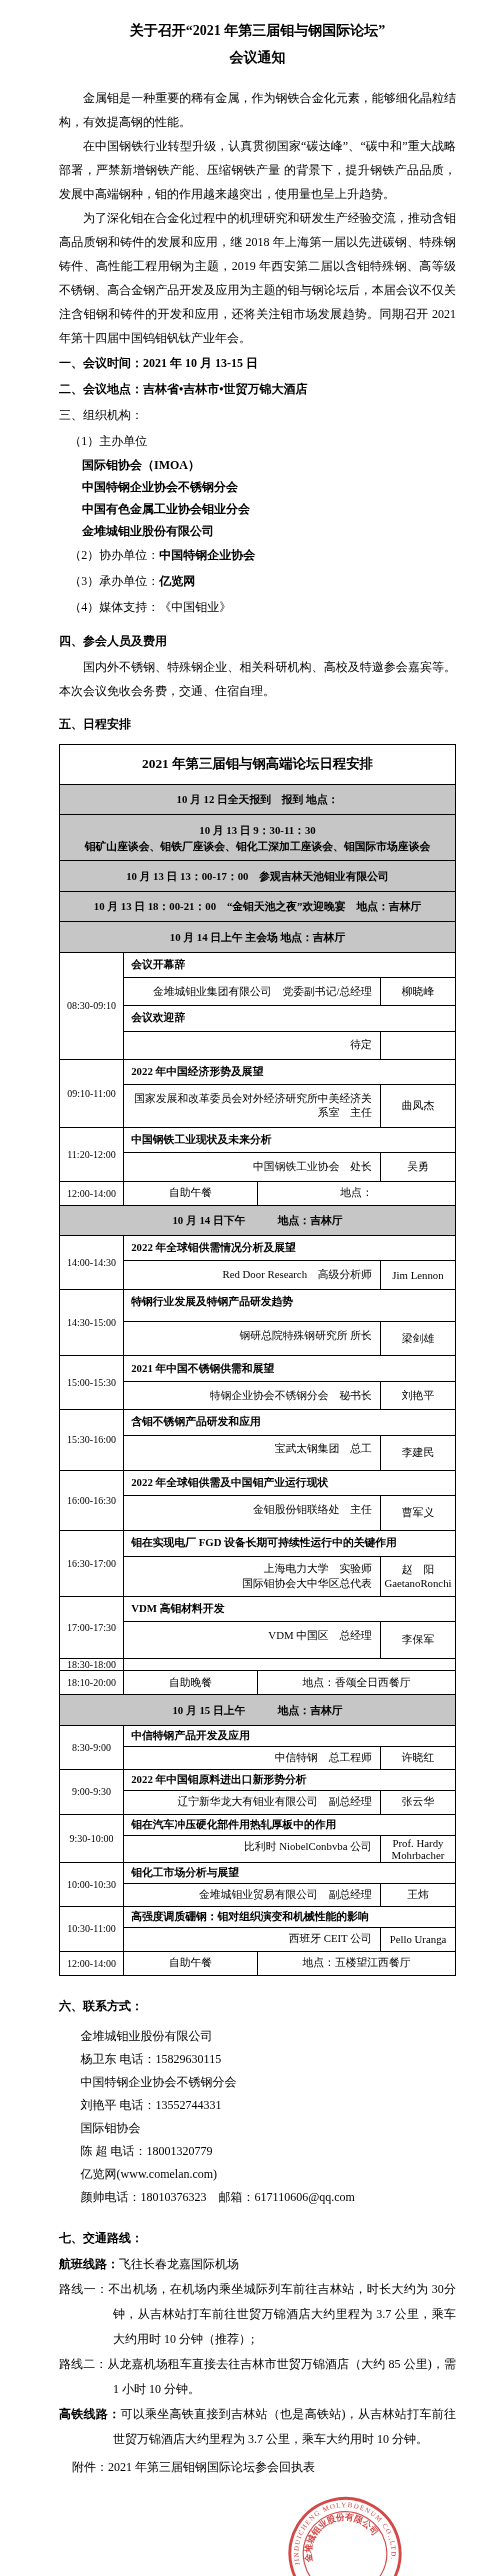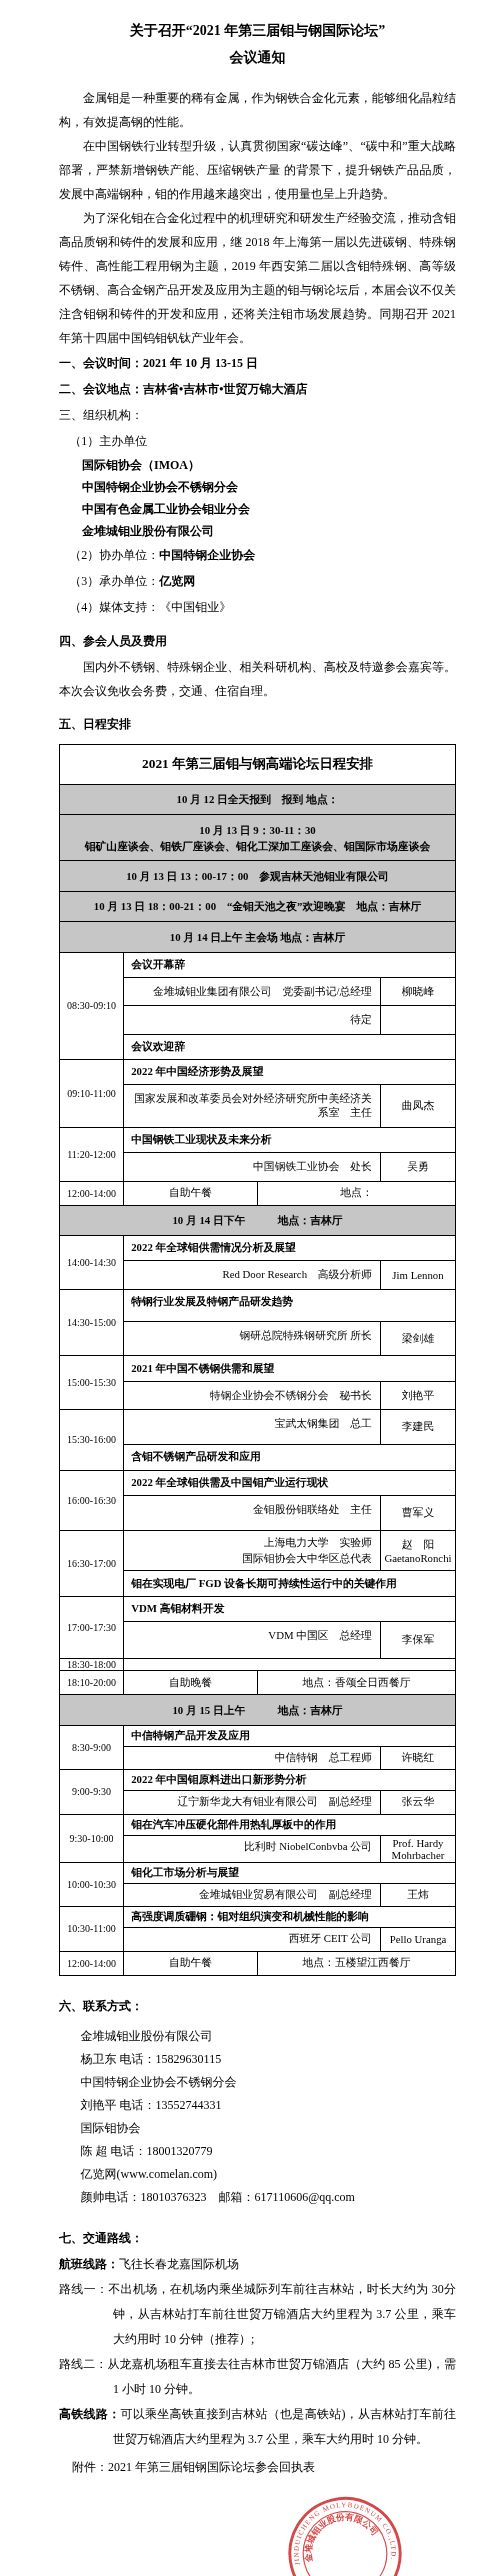--- a/index.html
+++ b/index.html
@@ -91,25 +91,25 @@
       <div class="trow gray">10 月 14 日上午 主会场 地点：吉林厅</div>
 
       <div class="trow sess">
         <div class="time">08:30-09:10</div>
         <div class="sbody">
           <div class="srow stitle">会议开幕辞</div>
           <div class="srow saff">
             <div class="aff">金堆城钼业集团有限公司　党委副书记/总经理</div>
             <div class="spk">柳晓峰</div>
           </div>
+          <div class="srow stitle">会议欢迎辞</div>
           <div class="srow saff">
             <div class="aff">待定</div>
             <div class="spk"></div>
           </div>
-          <div class="srow stitle">会议欢迎辞</div>
         </div>
       </div>
 
       <div class="trow sess">
         <div class="time">09:10-11:00</div>
         <div class="sbody">
           <div class="srow stitle">2022 年中国经济形势及展望</div>
           <div class="srow saff">
             <div class="aff">国家发展和改革委员会对外经济研究所中美经济关系室　主任</div>
             <div class="spk">曲凤杰</div>
@@ -166,53 +166,53 @@
           <div class="srow saff">
             <div class="aff">特钢企业协会不锈钢分会　秘书长</div>
             <div class="spk">刘艳平</div>
           </div>
         </div>
       </div>
 
       <div class="trow sess">
         <div class="time">15:30-16:00</div>
         <div class="sbody">
+          <div class="srow stitle">含钼不锈钢产品研发和应用</div>
           <div class="srow saff">
             <div class="aff" style="padding-bottom:13.4px;">宝武太钢集团　总工</div>
             <div class="spk">李建民</div>
           </div>
-          <div class="srow stitle">含钼不锈钢产品研发和应用</div>
         </div>
       </div>
 
       <div class="trow sess">
         <div class="time">16:00-16:30</div>
         <div class="sbody">
           <div class="srow stitle">2022 年全球钼供需及中国钼产业运行现状</div>
           <div class="srow saff">
             <div class="aff" style="padding-bottom:13.4px;">金钼股份钼联络处　主任</div>
             <div class="spk">曹军义</div>
           </div>
         </div>
       </div>
 
       <div class="trow sess">
         <div class="time">16:30-17:00</div>
         <div class="sbody">
+          <div class="srow stitle">钼在实现电厂 FGD 设备长期可持续性运行中的关键作用</div>
           <div class="srow saff">
             <div class="aff2">
               <div>上海电力大学　实验师</div>
               <div>国际钼协会大中华区总代表</div>
             </div>
             <div class="spk spk2">
               <div>赵　阳</div>
               <div>GaetanoRonchi</div>
             </div>
           </div>
-          <div class="srow stitle">钼在实现电厂 FGD 设备长期可持续性运行中的关键作用</div>
         </div>
       </div>
 
       <div class="trow sess">
         <div class="time">17:00-17:30</div>
         <div class="sbody">
           <div class="srow stitle">VDM 高钼材料开发</div>
           <div class="srow saff">
             <div class="aff" style="padding-bottom:15.5px;">VDM 中国区　总经理</div>
             <div class="spk">李保军</div>

